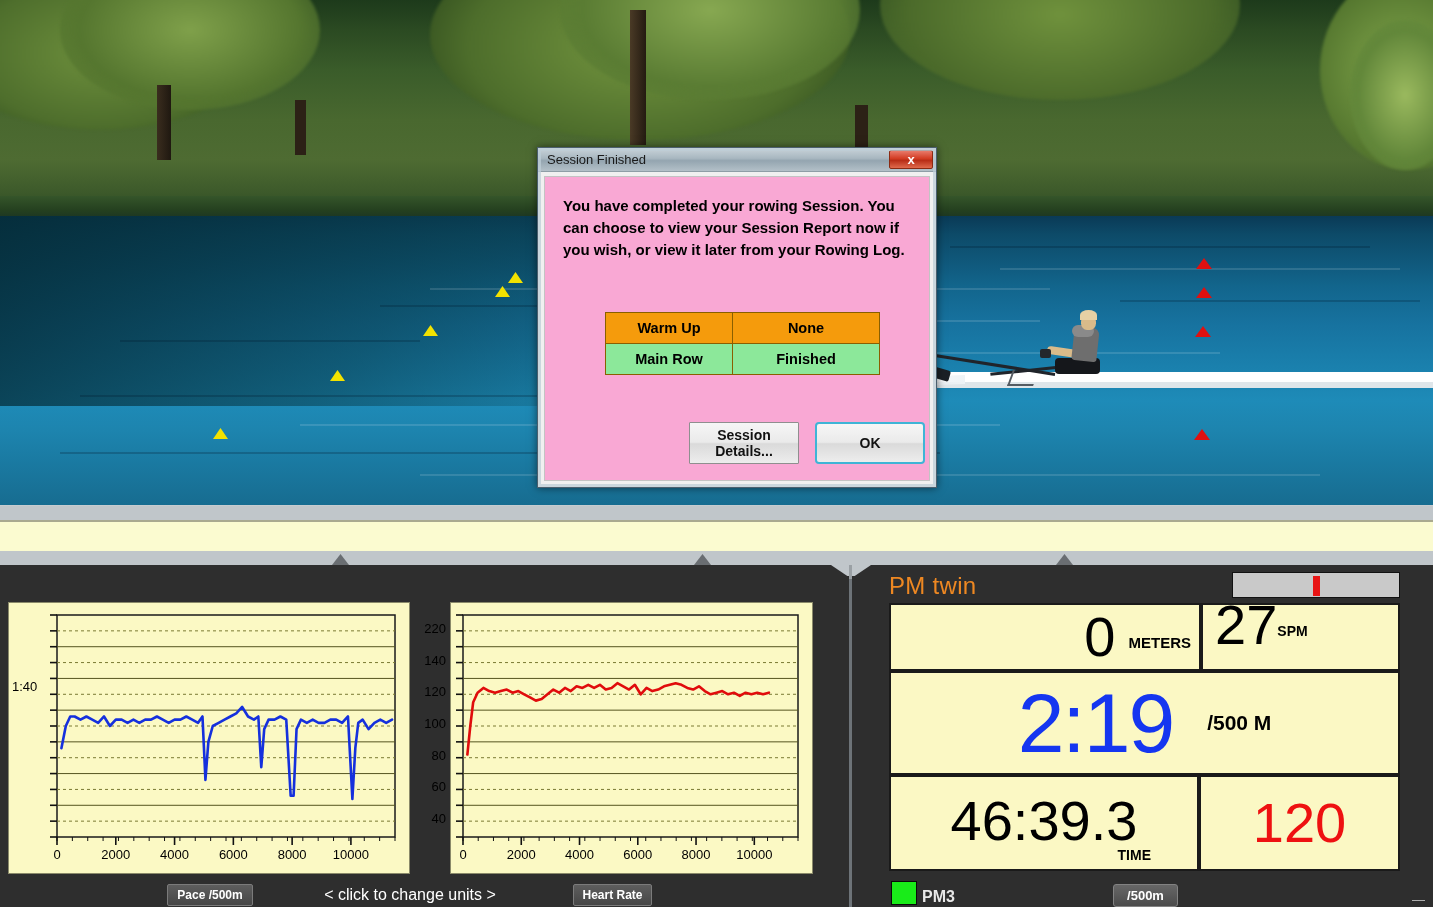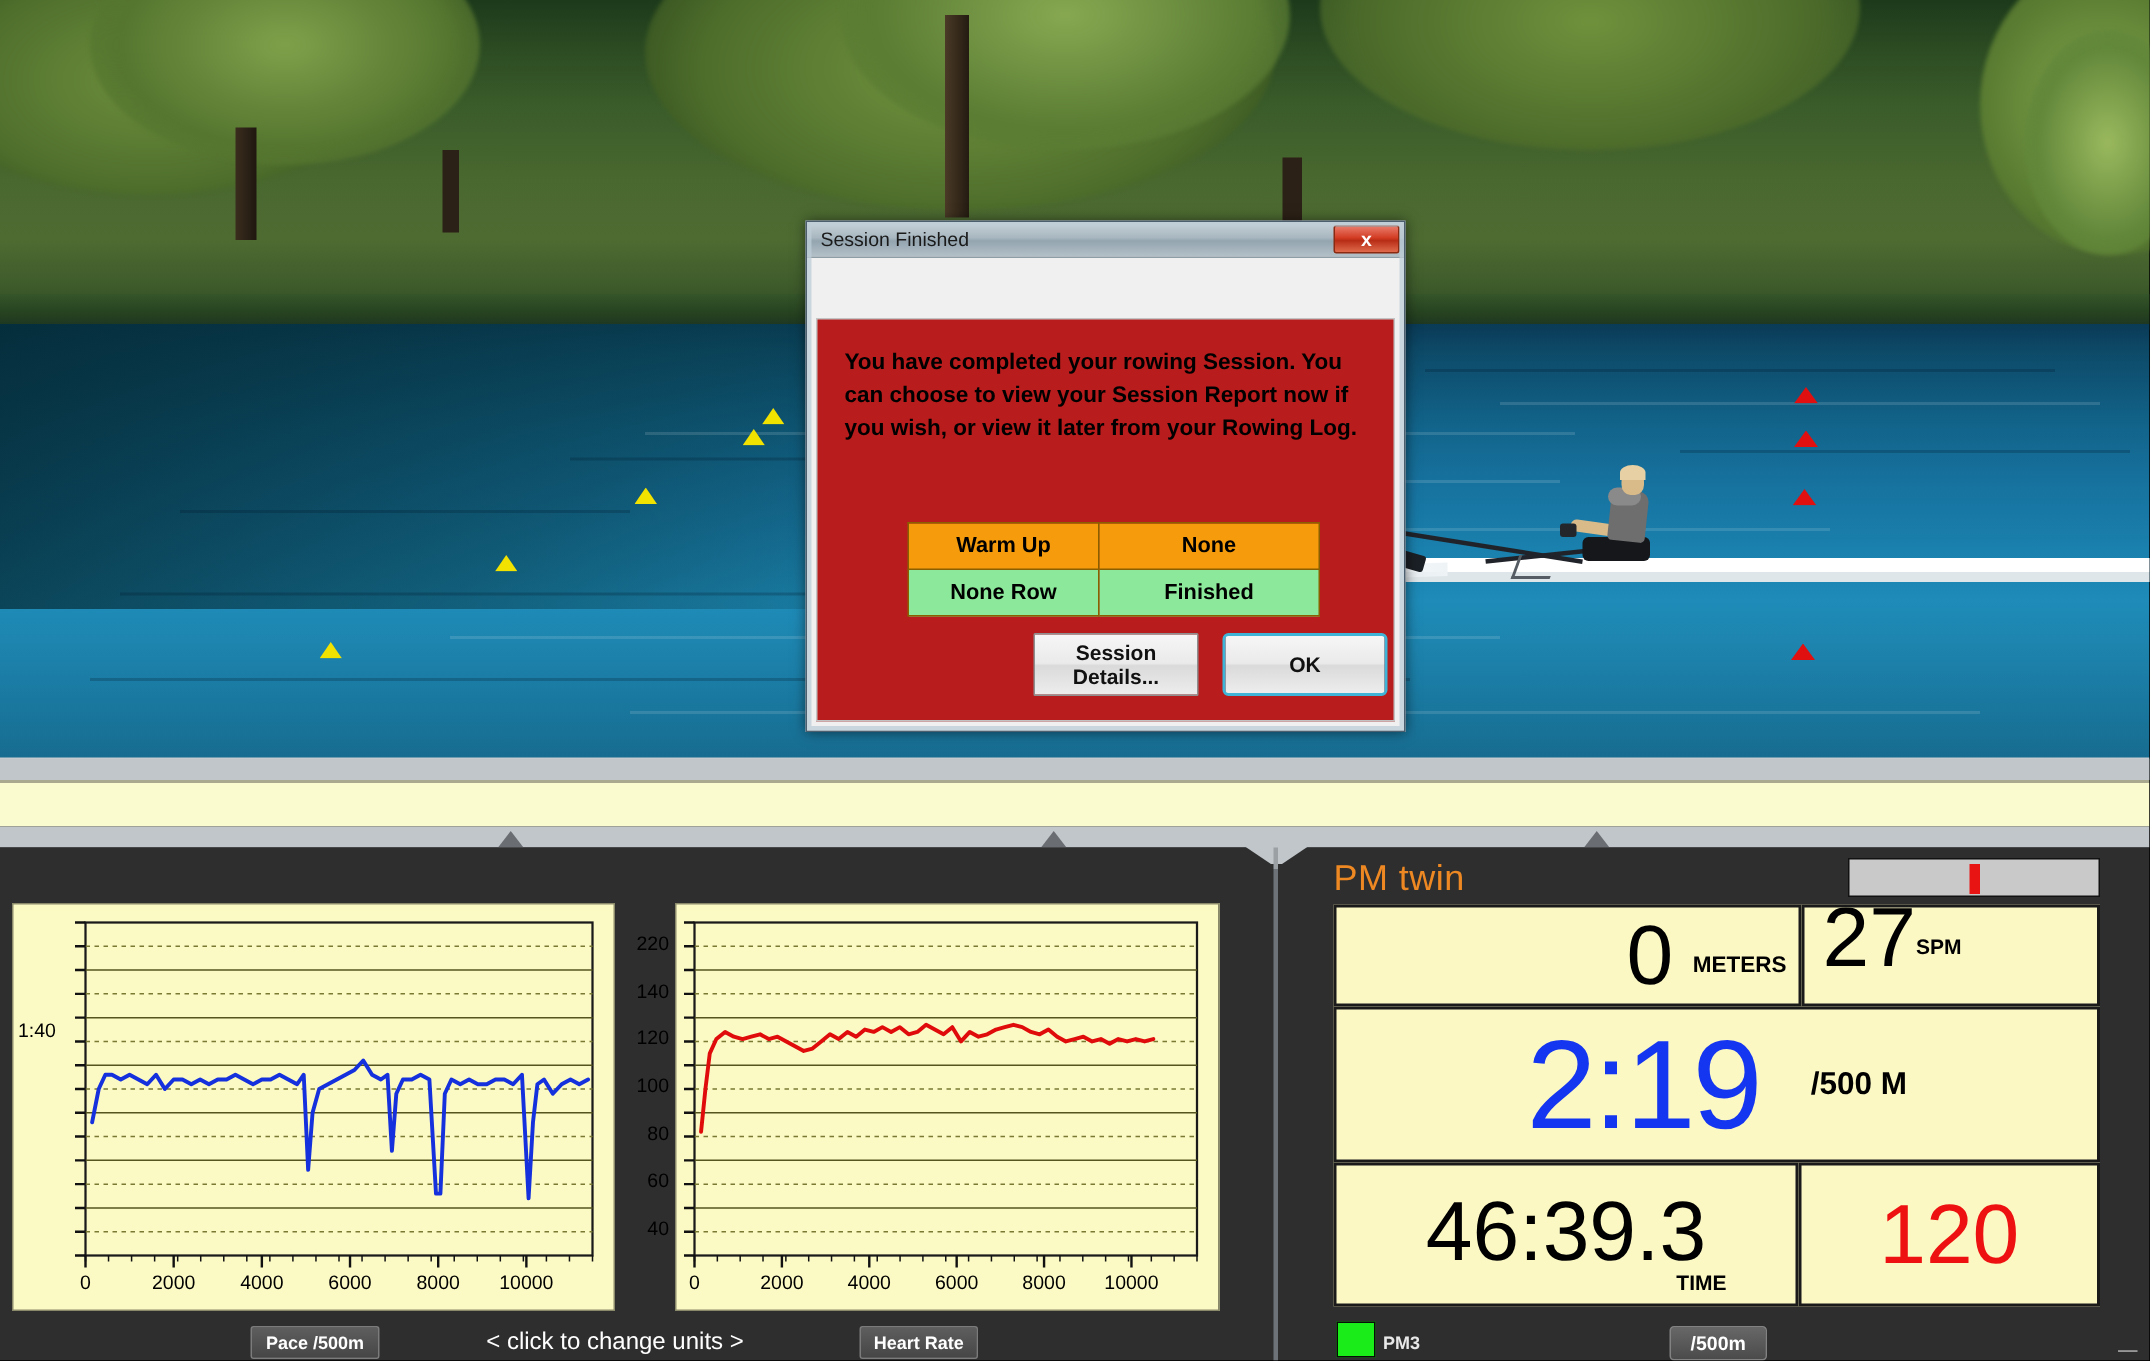--- a/index.html
+++ b/index.html
@@ -203,21 +203,21 @@
 
   .time-val { position: absolute; left: 50%; top: 16px; transform: translateX(-50%); font-size: 56px; }
   .time-lbl { position: absolute; right: 46px; bottom: 6px; font-size: 14px; }
 
   .hr-val { position: absolute; left: 50%; top: 18px; transform: translateX(-50%); font-size: 56px; color: #ee1111; }
 
   .pm3-chip {
     position: absolute; left: 891px; top: 881px; width: 26px; height: 24px;
     background: #19ec19; border: 1px solid #0a0a0a;
   }
-  .pm3-lbl { position: absolute; left: 922px; top: 888px; color: #e8e8e8; font-size: 12px; font-weight: bold; }
+  .pm3-lbl { position: absolute; left: 922px; top: 888px; color: #e8e8e8; font-size: 16px; font-weight: bold; }
   .pm-unit-btn {
     position: absolute; left: 1113px; top: 884px; width: 65px; height: 23px;
     background: linear-gradient(to bottom, #676767, #4b4b4b);
     border: 1px solid #828282; border-radius: 3px;
     color: #fff; font-size: 13px; font-weight: bold;
     display: flex; align-items: center; justify-content: center;
   }
   .pm-dash { position: absolute; right: 8px; top: 892px; color: #bfbfbf; font-size: 13px; }
 
   
@@ -245,21 +245,21 @@
   .dlg-close {
     position: absolute; right: 3px; top: 2px; width: 44px; height: 19px;
     background: linear-gradient(to bottom, #e87a6a 0%, #d23b22 45%, #b82d16 55%, #e06a4c 100%);
     border: 1px solid #8a2a12; border-radius: 2px;
     color: #fff; font-size: 13px; font-weight: bold;
     display: flex; align-items: center; justify-content: center;
     cursor: pointer;
   }
   .dlg-body {
     position: absolute; left: 6px; top: 28px; right: 6px; bottom: 6px;
-    background: #b91c1c; border: 1px solid #c3c3c3; margin-top: 36px;
+    background: #f9a8d4; border: 1px solid #c3c3c3;
   }
   .dlg-msg {
     position: absolute; left: 18px; top: 18px; right: 14px;
     font-size: 15px; font-weight: bold; color: #000; line-height: 1.45;
   }
   .status-table {
     position: absolute; left: 60px; top: 135px; width: 275px;
     border-collapse: collapse;
   }
   .status-table td {
@@ -572,21 +572,21 @@
     <div class="dlg-body">
       <div class="dlg-msg">You have completed your rowing Session.  You can choose to view your Session Report now if you wish, or view it later from your Rowing Log.</div>
 
       <table class="status-table">
         <tbody id="status-tbody">
             <tr class="row-orange">
               <td>Warm Up</td>
               <td>None</td>
             </tr>
             <tr class="row-green">
-              <td>None Row</td>
+              <td>Main Row</td>
               <td>Finished</td>
             </tr>
           </tbody>
       </table>
 
       <div class="dlg-buttons">
         <div class="btn" id="btn-session-details">
           <span>
             <span>Session</span><br>
             <span>Details...</span>

